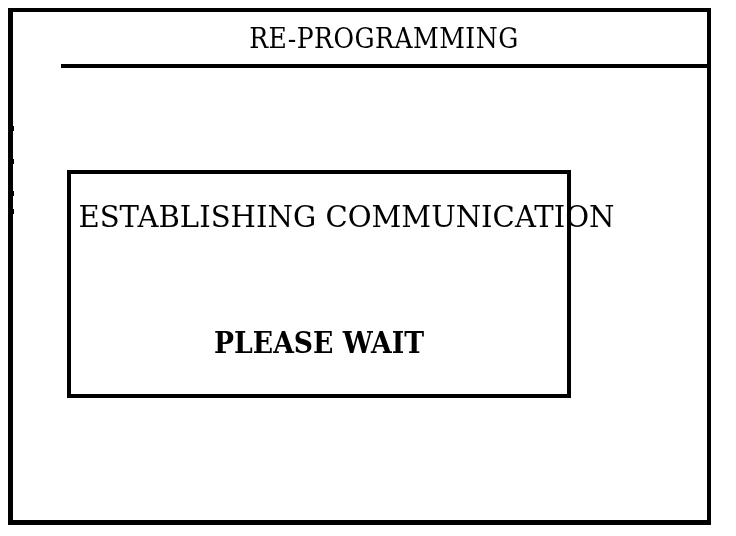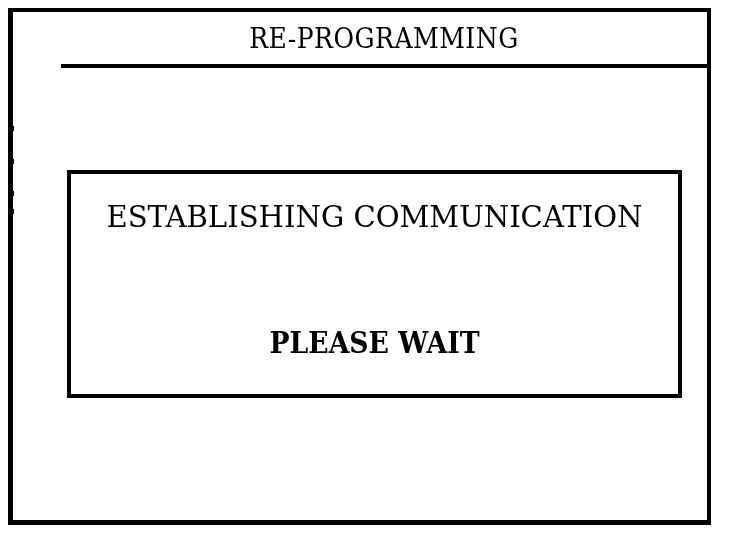--- a/index.html
+++ b/index.html
@@ -84,21 +84,21 @@
   .edge-tick.t1 { left: -5px; top: 46px; }
   .edge-tick.t2 { left: -5px; top: 79px; }
   .edge-tick.t3 { left: -5px; top: 111px; }
   .edge-tick.t4 { left: -5px; top: 129px; }
 
   
   #message-box {
     position: absolute;
     left: 54px;
     top: 90px;
-    width: 615px;
+    width: 504px;
     height: 228px;
     box-sizing: border-box;
     border: 4px solid #000;
     background: #ffffff;
     padding-left: 14px;
   }
 
   #status-line {
     position: absolute;
     left: 0;

